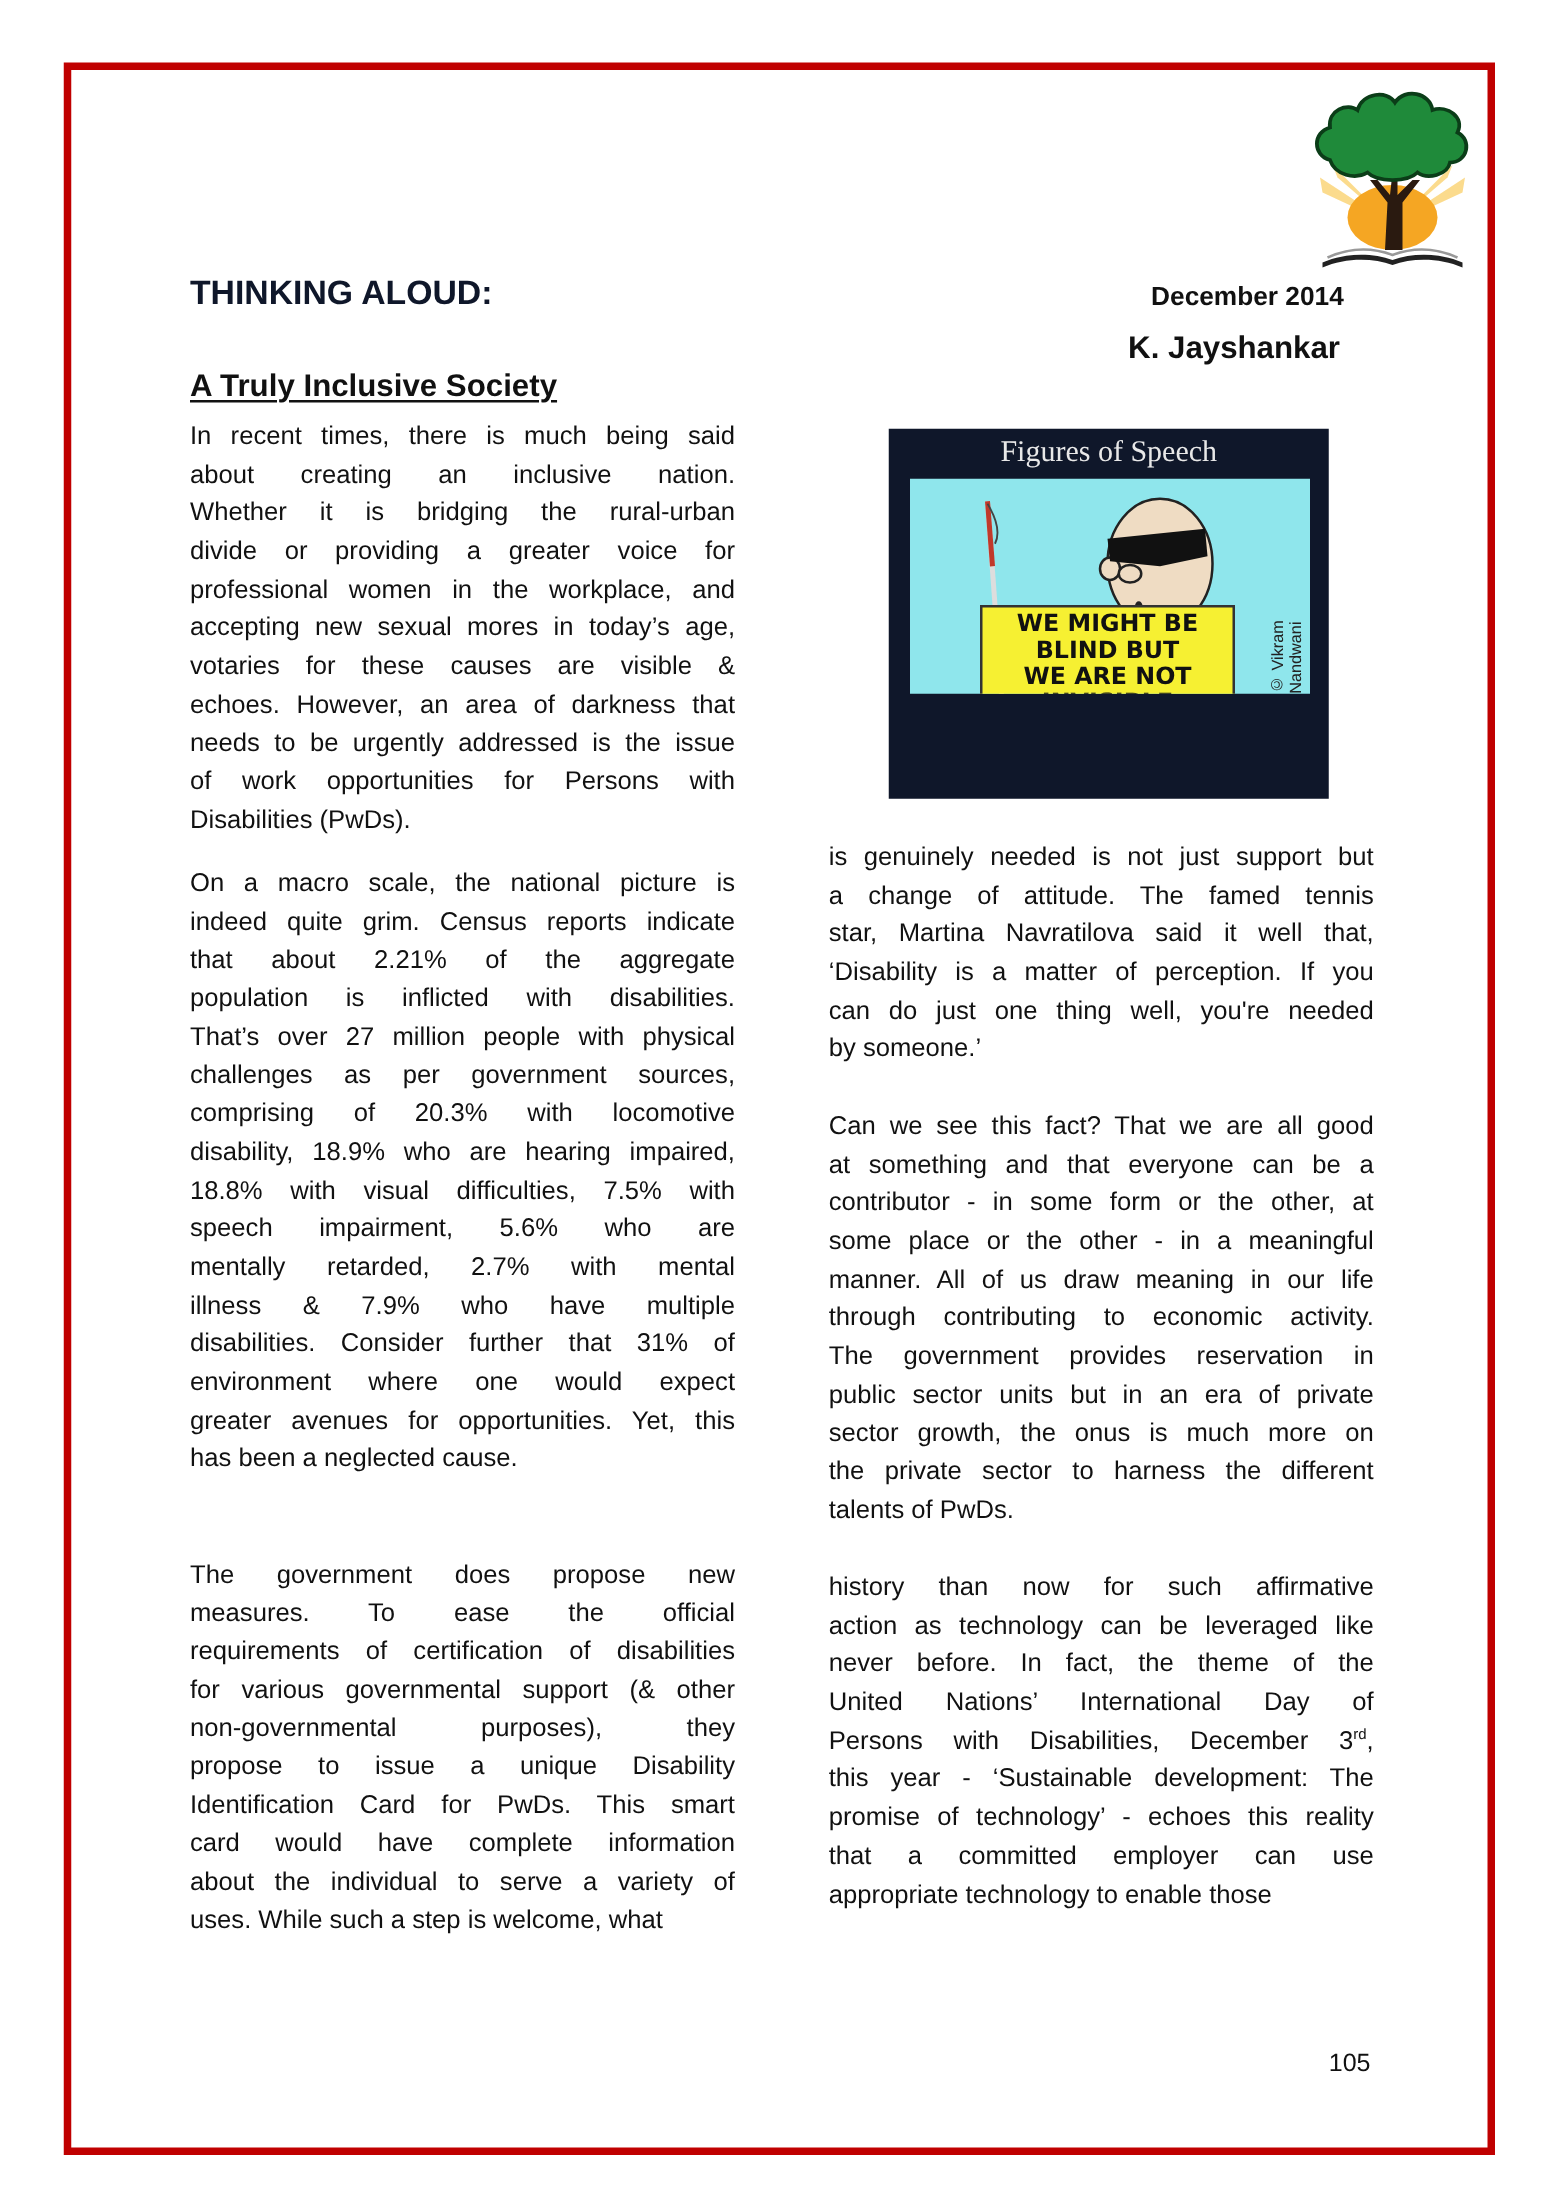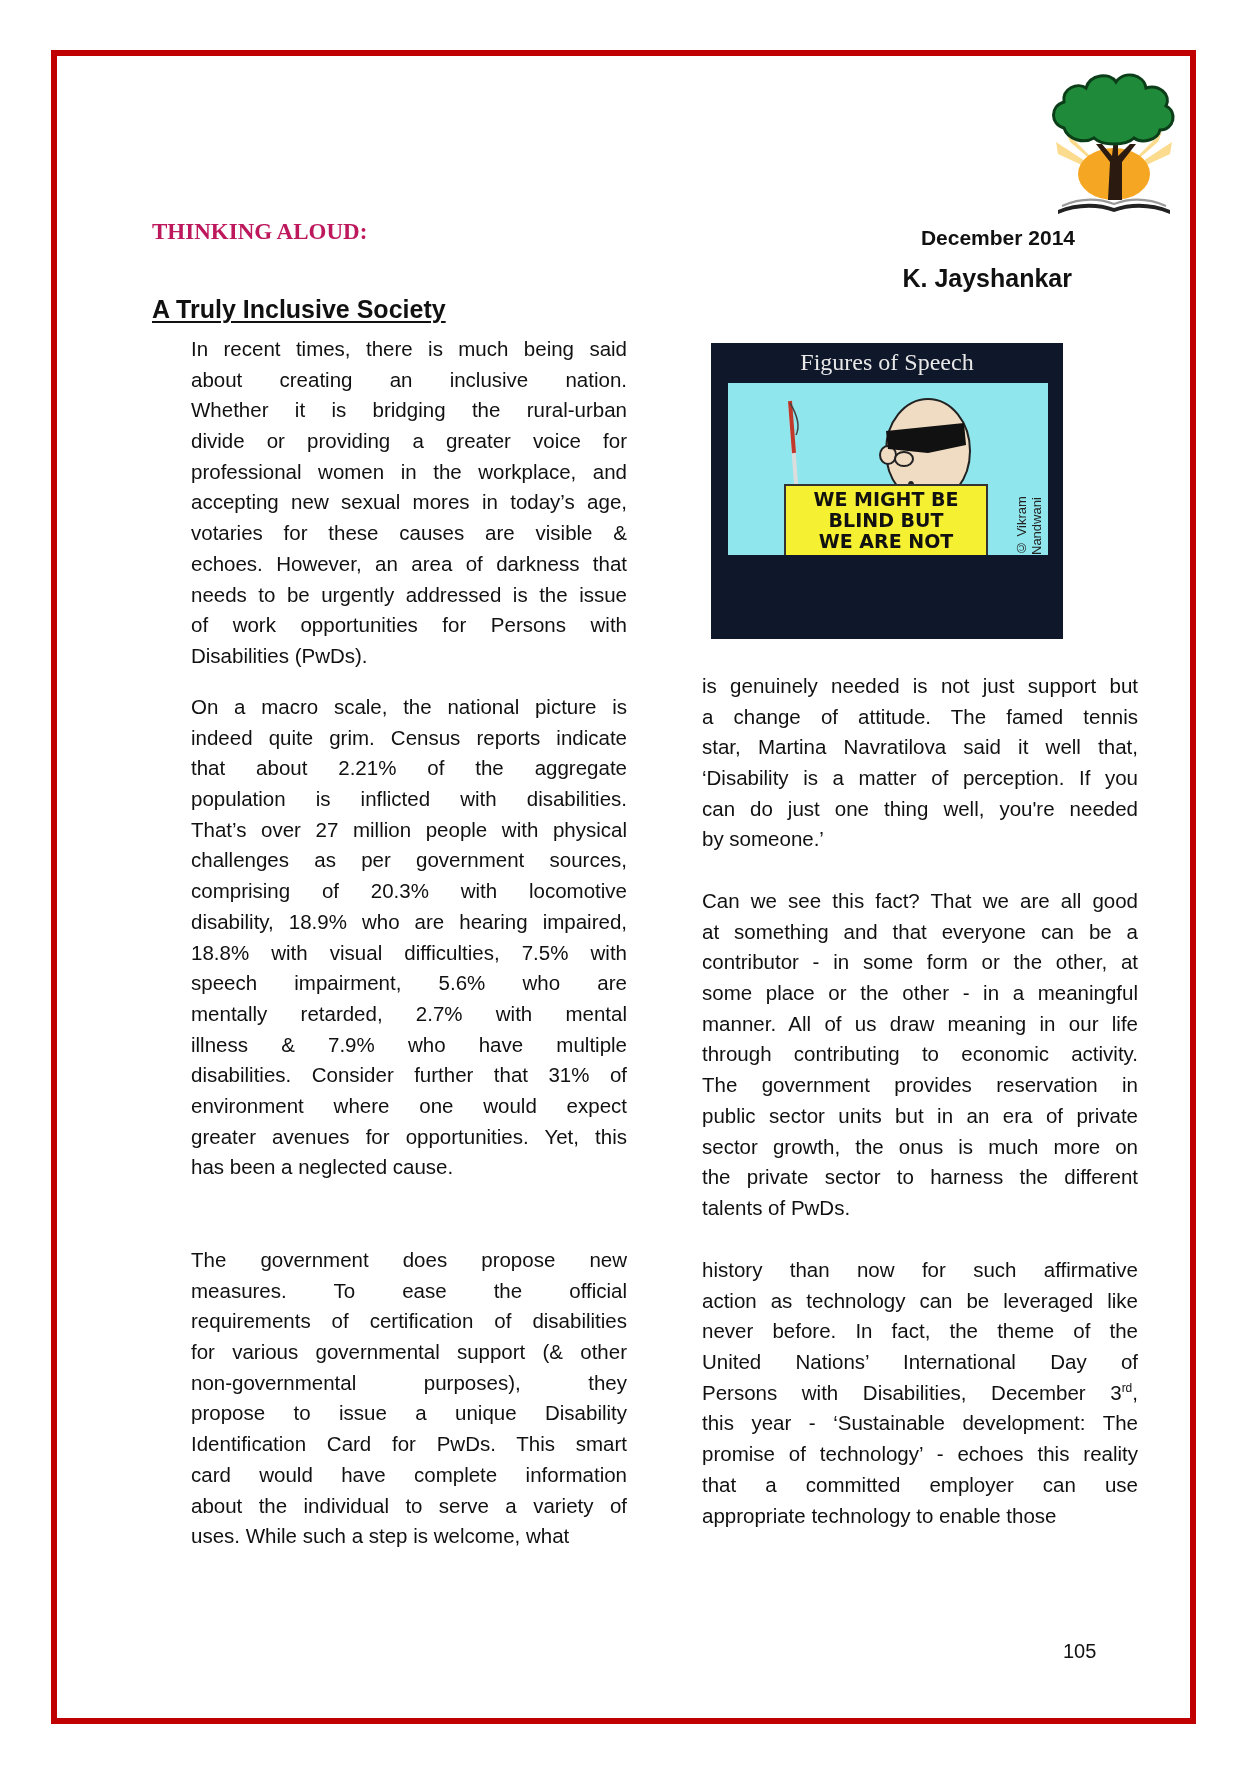--- a/index.html
+++ b/index.html
@@ -1,27 +1,27 @@
 <!DOCTYPE html>
 <html><head>
 <meta charset="utf-8">
 <style>
   html, body { margin: 0; padding: 0; background: #ffffff; }
   body { width: 1250px; height: 1768px; position: relative; overflow: hidden;
          font-family: "Liberation Sans", "DejaVu Sans", sans-serif; color: #111; }
   .page-border { position: absolute; left: 51px; top: 50px; width: 1133px; height: 1662px;
                  border: 6px solid #c00000; }
   .logo { position: absolute; left: 1036px; top: 62px; width: 155px; height: 155px; }
-  .kicker { position: absolute; left: 152px; top: 219px; font-size: 23px; font-weight: bold;
-            color: #be185d; letter-spacing: 0px; font-family: Liberation Serif, serif; }
+  .kicker { position: absolute; left: 152px; top: 219px; font-size: 27px; font-weight: bold;
+            color: #0f172a; letter-spacing: 0px; }
   .title { position: absolute; left: 152px; top: 261px; font-size: 25px; font-weight: bold;
            text-decoration: underline; text-underline-offset: 3px; text-decoration-thickness: 2px; margin-top: 34px; }
   .date { position: absolute; right: 175px; top: 226px; font-size: 21px; font-weight: bold; }
   .author { position: absolute; right: 178px; top: 264px; font-size: 25px; font-weight: bold; }
-  .para { position: absolute; width: 436px; font-size: 20.5px; margin-left: 39px; }
+  .para { position: absolute; width: 436px; font-size: 20.5px; }
   .para .line { display: block; height: 30.7px; line-height: 30.7px; white-space: nowrap;
                 text-align: justify; text-align-last: justify; }
   .para .line.last { text-align-last: left; }
   .col-left { left: 152px; }
   .col-right { left: 663px; }
   .cartoon { position: absolute; left: 711px; top: 343px; width: 352px; height: 296px;
              background: #0f172a; }
   .cartoon-title { position: absolute; left: 0; right: 0; top: 6px; text-align: center;
                    font-family: "Liberation Serif", "DejaVu Serif", serif; font-size: 24px;
                    color: #e8e8e8; }

